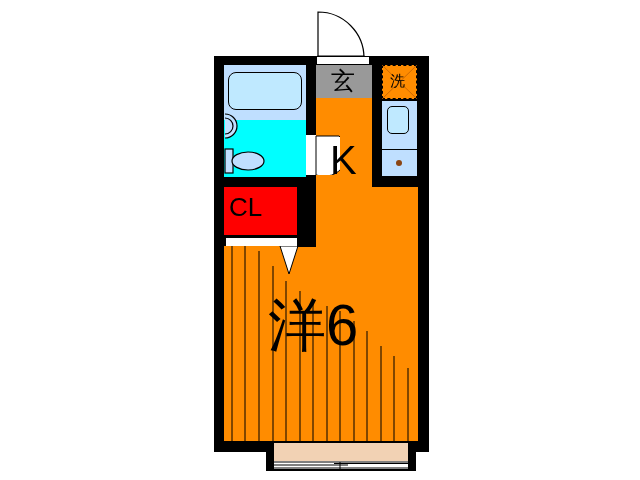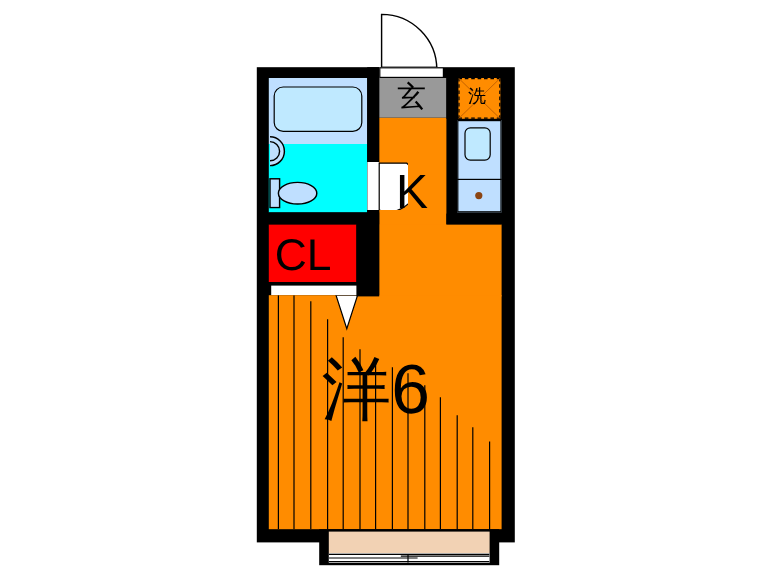--- a/index.html
+++ b/index.html
@@ -27,21 +27,21 @@
   <svg class="abs" style="left:224px;top:112px;width:22px;height:28px;" viewBox="0 0 22 28">
     <path d="M1 2 A12 12 0 0 1 1 26" fill="#bfdfff" stroke="#000" stroke-width="1.2"></path>
     <path d="M1 6 A8 8 0 0 1 1 22" fill="#bfdfff" stroke="#000" stroke-width="1.2"></path>
   </svg>
   <svg class="abs" style="left:224px;top:148px;width:44px;height:26px;" viewBox="0 0 44 26">
     <rect x="1" y="1" width="8" height="24" fill="#bfdfff" stroke="#000" stroke-width="1.2"></rect>
     <ellipse cx="24" cy="13" rx="16" ry="9" fill="#bfdfff" stroke="#000" stroke-width="1.2"></ellipse>
   </svg>
 
   <div class="abs" style="left:224px;top:187px;width:73px;height:48px;background:#ff0000;"></div>
-  <div class="label" style="left:229px;top:194px;font-size:37px;">CL</div>
+  <div class="label" style="left:229px;top:194px;font-size:26px;">CL</div>
   <div class="abs" style="left:226px;top:238px;width:72px;height:8px;background:#fff;"></div>
 
   <div class="abs" style="left:316px;top:98px;width:56px;height:150px;background:#ff8c00;"></div>
   <div class="abs" style="left:316px;top:187px;width:102px;height:60px;background:#ff8c00;"></div>
   <div class="abs" style="left:224px;top:246px;width:194px;height:195px;background:#ff8c00;"></div>
 
   <svg class="abs" style="left:224px;top:246px;width:194px;height:195px;" viewBox="0 0 194 195">
     <g stroke="#000" stroke-width="1">
       <line x1="8" y1="0" x2="8" y2="195"></line>
       <line x1="21" y1="0" x2="21" y2="195"></line>

